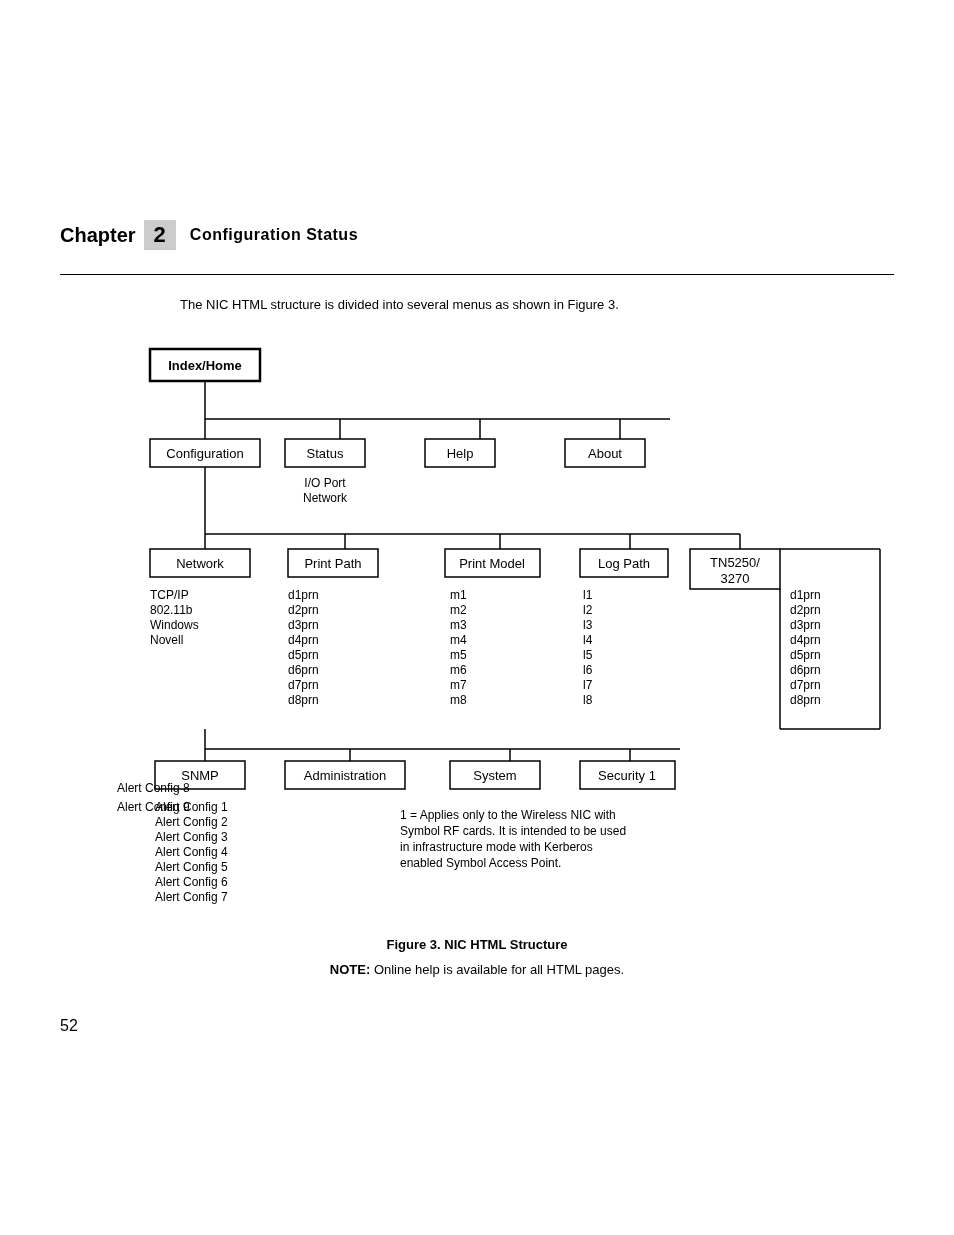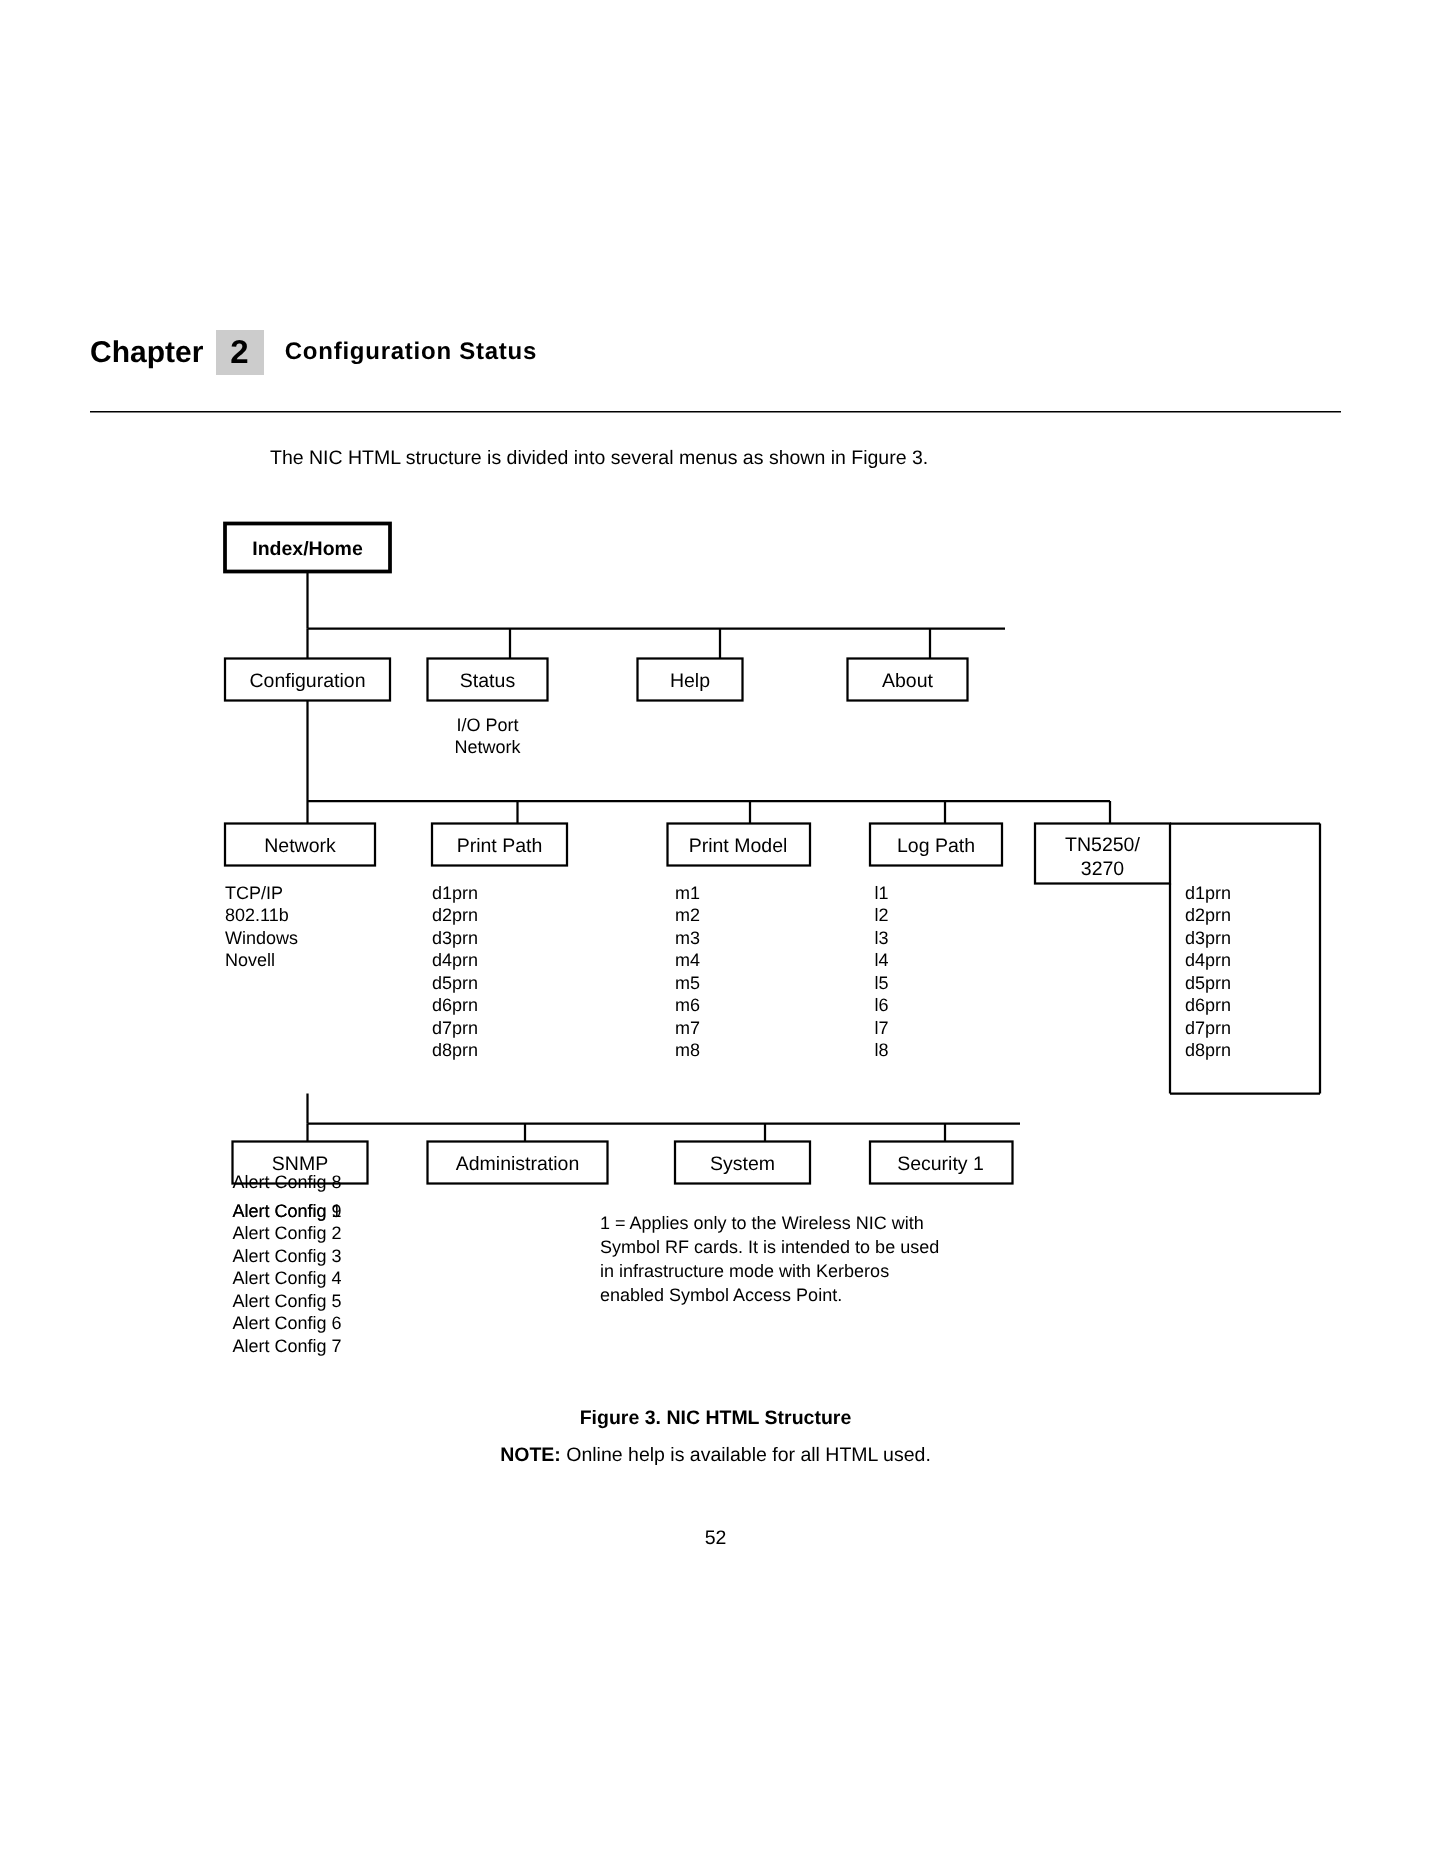--- a/index.html
+++ b/index.html
@@ -64,23 +64,22 @@
     .note-text {
       text-align: center;
       font-size: 13px;
     }
     .note-bold {
       font-weight: bold;
     }
 
     
     .page-number {
-      text-align: center;
       margin-top: 40px;
-      font-size: 13px;
+      font-size: 16px;
     }
 
     
     .diagram-svg {
       display: block;
       margin-left: 60px;
     }
   </style>
 </head>
 <body>
@@ -234,24 +233,24 @@
   <text x="35" y="547" font-size="12">Alert Config 6</text>
   <text x="35" y="562" font-size="12">Alert Config 7</text>
 
   <text x="280" y="480" font-size="12">1 = Applies only to the Wireless NIC with</text>
   <text x="280" y="496" font-size="12">Symbol RF cards. It is intended to be used</text>
   <text x="280" y="512" font-size="12">in infrastructure mode with Kerberos</text>
   <text x="280" y="528" font-size="12">enabled Symbol Access Point.</text>
 
 </svg>
 
-<div style="margin-left: 95px; margin-top: -130px; font-size: 12px; line-height: 1.6;">
+<div style="margin-left: 57px; margin-top: -130px; font-size: 12px; line-height: 1.6;">
   <div>Alert Config 8</div>
   <div>Alert Config 9</div>
 </div>
 
 <p class="figure-caption" style="margin-top: 120px;">Figure 3. NIC HTML Structure</p>
 
 <p class="note-text">
-  <span class="note-bold">NOTE:</span><span> Online help is available for all HTML used.</span>
+  <span class="note-bold">NOTE:</span><span> Online help is available for all HTML pages.</span>
 </p>
 
 <p class="page-number">52</p>
 
 </body></html>

